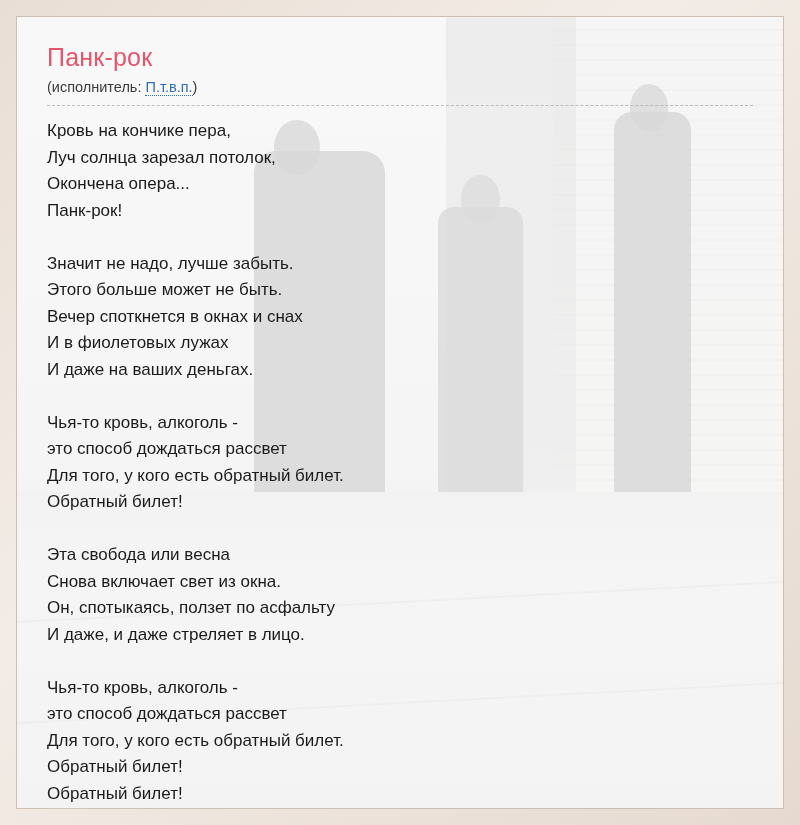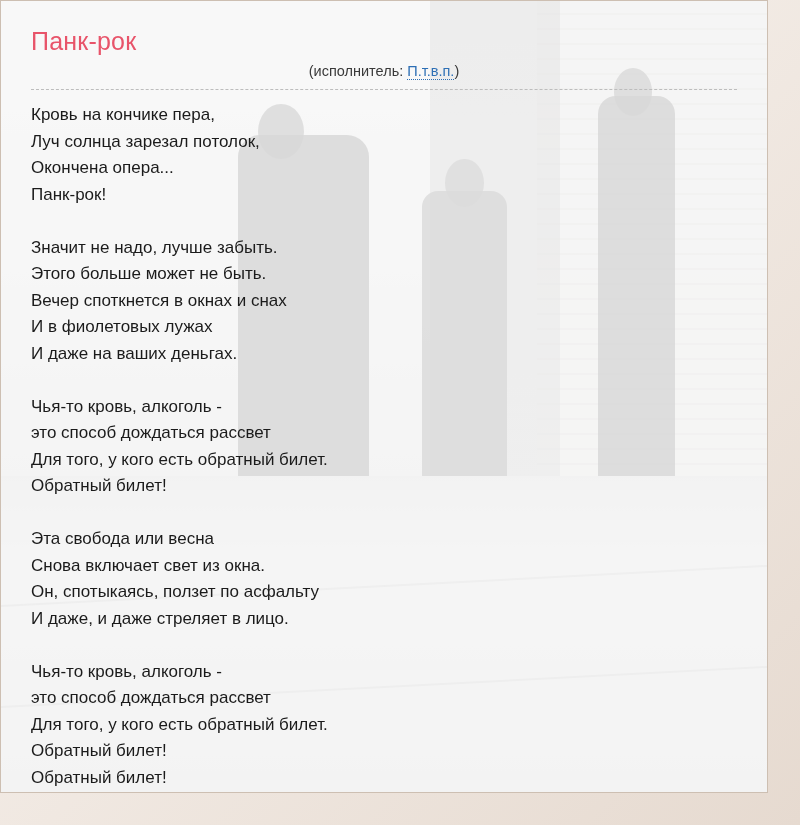--- a/index.html
+++ b/index.html
@@ -15,20 +15,21 @@
   }
 
   
   .page-frame {
     position: absolute;
     left: 0;
     top: 0;
     width: 800px;
     height: 825px;
     box-sizing: border-box;
+    padding: 16px;
     background:
       linear-gradient(135deg, #e9ded5 0%, #f3ece6 40%, #e6dad0 100%);
   }
   .frame-inner {
     position: relative;
     width: 768px;
     height: 793px;
     box-sizing: border-box;
     border: 1px solid #cdbfb2;
     background: #ffffff;
@@ -136,21 +137,20 @@
     margin: 0;
     font-size: 25px;
     font-weight: normal;
     color: #e8546a;
     letter-spacing: 0.2px;
   }
   .performer-line {
     margin-top: 7px;
     font-size: 14.5px;
     color: #3a3a3a;
-    text-align: center;
   }
   .performer-line a {
     color: #2d6fb5;
     text-decoration: none;
     border-bottom: 1px dotted #2d6fb5;
   }
   .divider {
     margin: 10px 0 12px 0;
     border-top: 1px dashed #bdbdbd;
     height: 0;

